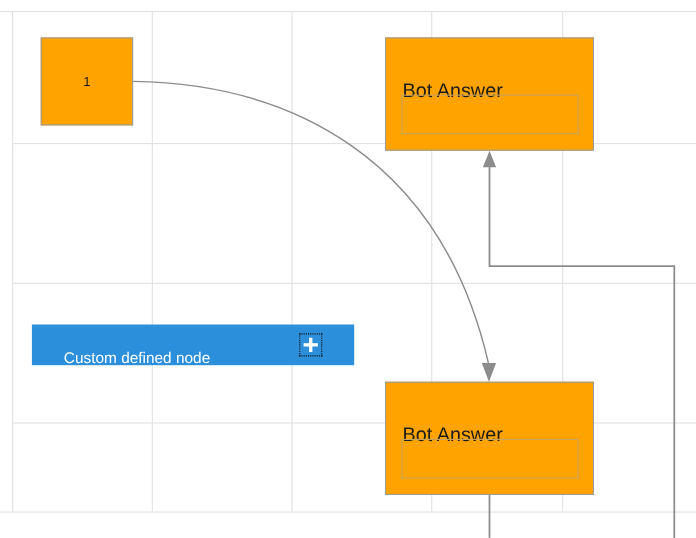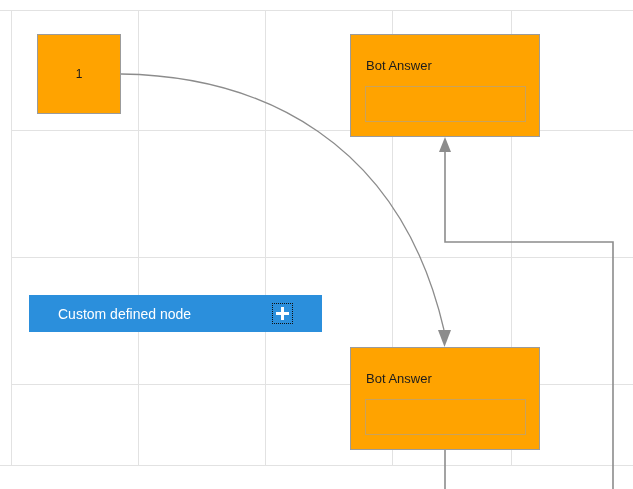--- a/index.html
+++ b/index.html
@@ -76,22 +76,22 @@
   .node-bot {
     left: 350px;
     width: 190px;
     height: 103px;
   }
   .node-bot.first { top: 34px; }
   .node-bot.second { top: 347px; }
   .node-bot .title {
     position: absolute;
     left: 15px;
-    top: 24px;
-    font-size: 13px;
+    top: 38px;
+    font-size: 18px;
     color: #1c1c1c;
     line-height: 1;
     white-space: nowrap;
   }
   .node-bot .slot {
     position: absolute;
     left: 14px;
     top: 51px;
     width: 161px;
     height: 36px;
@@ -102,21 +102,21 @@
 
   
   .custom-bar {
     position: absolute;
     left: 29px;
     top: 295px;
     width: 293px;
     height: 37px;
     background: #2b8fdc;
     display: flex;
-    align-items: center;
+    align-items: flex-end;
   }
   .custom-bar .cb-label {
     margin-left: 29px;
     font-size: 14px;
     color: #ffffff;
     line-height: 1;
     white-space: nowrap;
   }
   .custom-bar .add-box {
     position: absolute;

